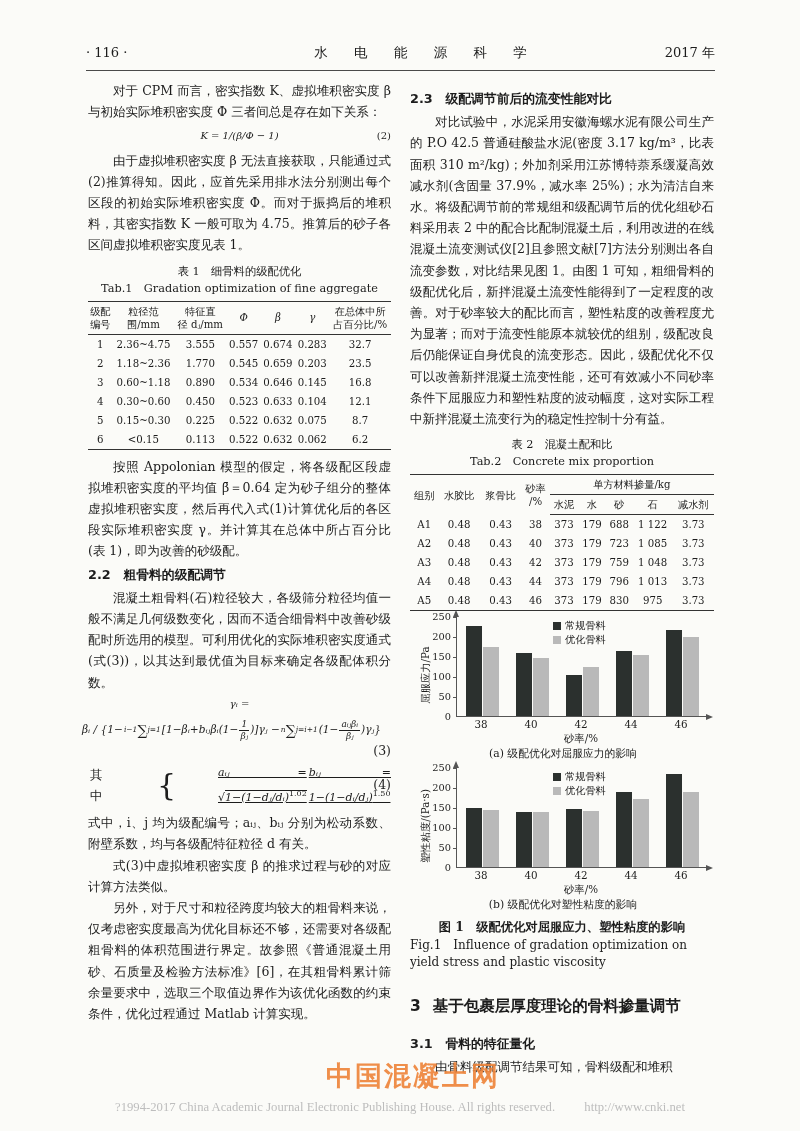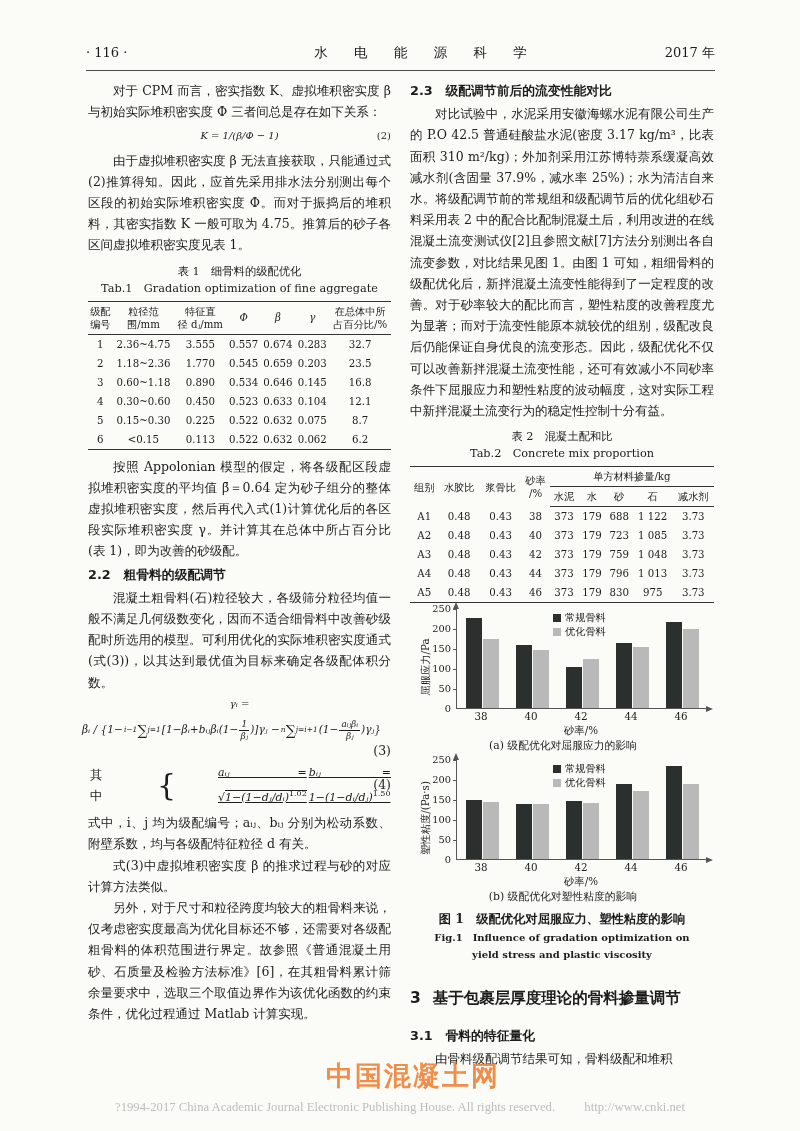--- a/index.html
+++ b/index.html
@@ -15,21 +15,21 @@
   .header { position: absolute; left: 86px; top: 44px; width: 629px;
             display: flex; justify-content: space-between; align-items: baseline;
             font-size: 13px; }
   .journal { letter-spacing: 11px; font-size: 13.5px; padding-left: 60px; }
   .header-rule { position: absolute; left: 86px; top: 70px; width: 629px;
                  border-top: 1.3px solid #4a4a4a; }
   
   .col { position: absolute; top: 80px; font-size: 12.5px; line-height: 21.2px;
          text-align: justify; }
   .col-left  { left: 88px;  width: 303px; }
-  .col-right { left: 410px; width: 304px; top: 78px; }
+  .col-right { left: 410px; width: 304px; top: 86px; }
   p.ind { text-indent: 2em; }
   .h2 { font-weight: 700; font-size: 12.8px; margin: 2px 0;
         font-family: "DejaVu Sans", "Liberation Sans", sans-serif; text-align: left; }
   .it { font-style: italic; }
   
   .eq-line { position: relative; text-align: center; margin: 3px 0; font-size: 10px; }
   .eq-num  { position: absolute; right: 0; top: 0; font-style: normal; }
   .eq3-expr { font-size: 10.6px; line-height: 30px; text-align: left;
               white-space: nowrap; margin-left: -6px; }
   .eq3-num { text-align: right; line-height: 14px; margin-bottom: 3px; }
@@ -78,21 +78,21 @@
                  border-top: 3.5px solid transparent; border-bottom: 3.5px solid transparent;
                  border-left: 7px solid #555; }
   .xticks { display: flex; width: 250px; margin-left: 44px; font-size: 10.3px;
             line-height: 15px; }
   .xtick { flex: 1; text-align: center; }
   .xlabel { width: 250px; margin-left: 44px; text-align: center; font-size: 10.3px;
             line-height: 13px; }
   .subcap { text-align: center; font-size: 10.8px; line-height: 16px; margin: 1px 0 2px; }
   .fig-cap-cn { text-align: center; font-weight: 700; font-size: 12.3px;
                 line-height: 20px; margin-top: 4px; }
-  .fig-cap-en { text-align: center; font-weight: 700; font-size: 10px; line-height: 17px; }
+  .fig-cap-en { font-weight: 400; font-size: 12px; line-height: 17px; }
   
   .sec3 { display: flex; gap: 12px; font-weight: 700; font-size: 15.5px;
           line-height: 26px; margin: 22px 0 14px; text-align: left;
           font-family: "DejaVu Sans", "Liberation Sans", sans-serif; }
   .sec3 .txt { width: 252px; }
   
   .footer { position: absolute; left: 0; bottom: 16px; width: 100%;
             text-align: center; color: #bdbdbd; font-size: 12.7px;
             font-family: "Liberation Serif", serif; }
   .footer .url { margin-left: 26px; }

